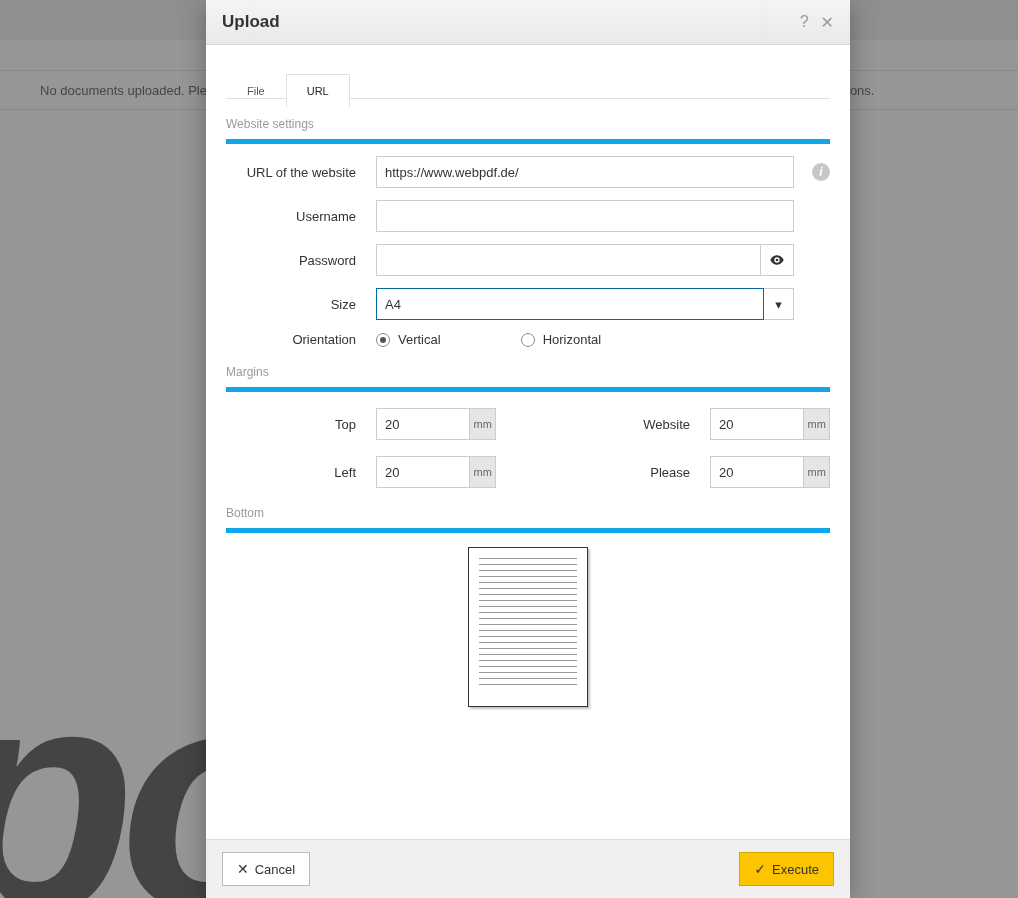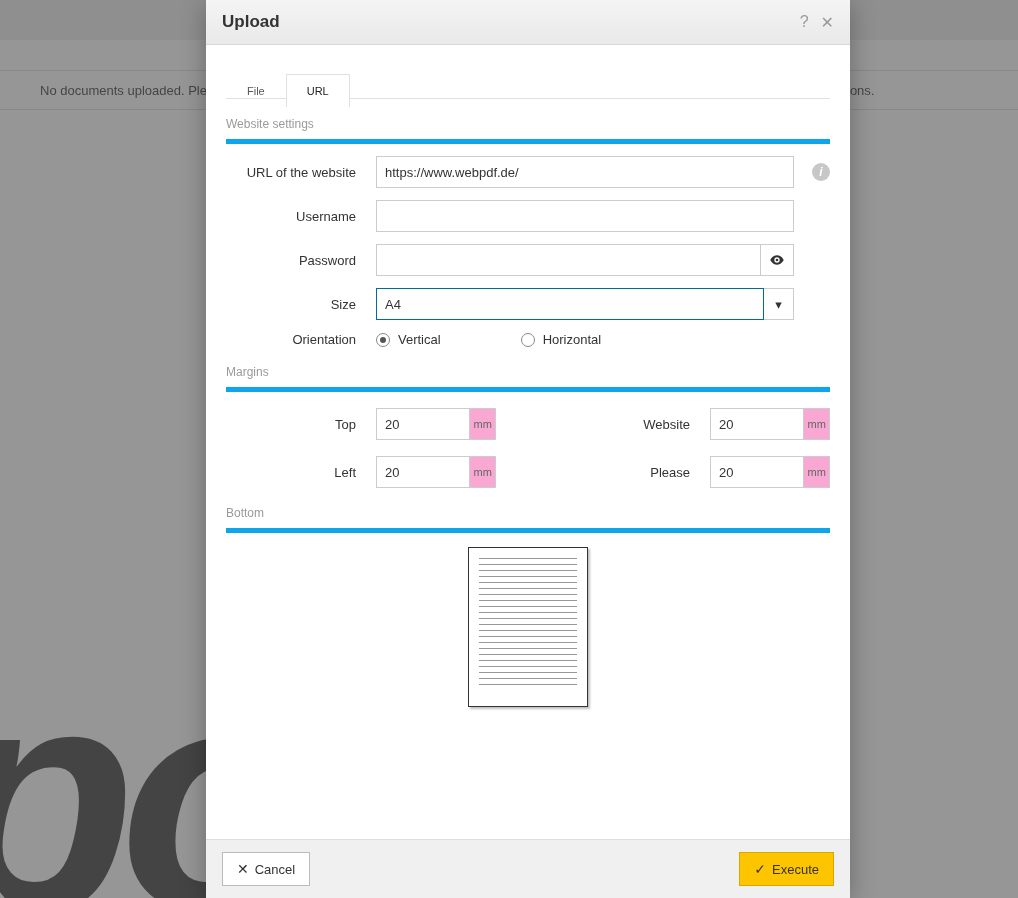--- a/index.html
+++ b/index.html
@@ -68,21 +68,21 @@
   .radio-group { display:flex; gap:80px; align-items:center; }
   .radio-item { display:flex; align-items:center; gap:8px; cursor:pointer; }
   .radio-circle { width:14px; height:14px; border-radius:50%; border:1px solid #888; display:flex; align-items:center; justify-content:center; }
   .radio-circle.checked::after { content:""; width:6px; height:6px; border-radius:50%; background:#555; }
 
   
   .margins-grid { display:grid; grid-template-columns: 150px 120px 1fr 120px; row-gap:16px; align-items:center; margin-top:16px; }
   .m-label { text-align:right; padding-right:20px; font-size:13px; color:#333; }
   .m-field { display:flex; }
   .m-input { width:80px; height:32px; border:1px solid #ccc; padding:0 8px; font-size:13px; }
-  .m-unit { width:34px; height:32px; border:1px solid #ccc; border-left:none; background:#f9a8d4; display:flex; align-items:center; justify-content:center; font-size:11px; color:#666; }
+  .m-unit { width:34px; height:32px; border:1px solid #ccc; border-left:none; background:#e5e5e5; display:flex; align-items:center; justify-content:center; font-size:11px; color:#666; }
 
   
   .preview-box { display:flex; justify-content:center; margin-top:14px; margin-bottom:20px; }
   .page-thumb {
     width: 120px; height: 160px; border:1px solid #333; background:#fff;
     box-shadow: 2px 2px 2px rgba(0,0,0,0.25);
     padding: 10px 10px;
     display:flex; flex-direction:column; gap:5px;
   }
   .page-thumb .line { height:1px; background:#999; }

